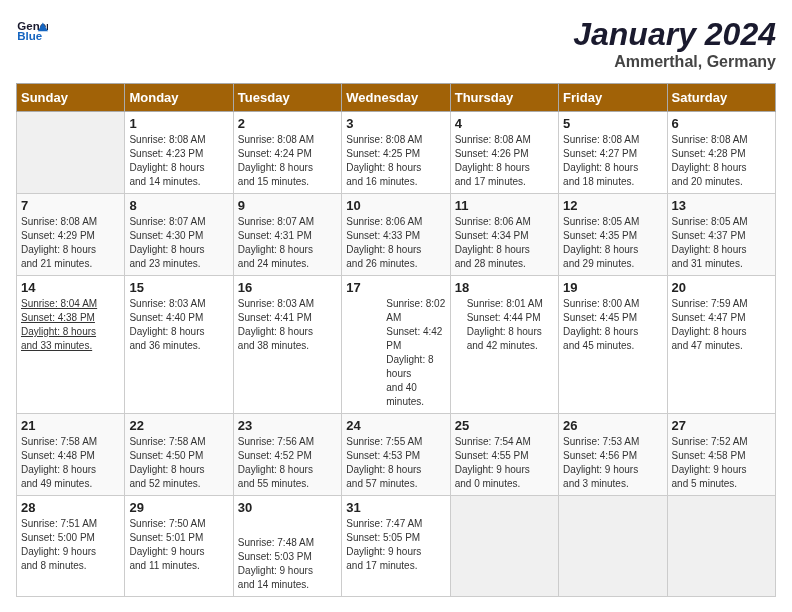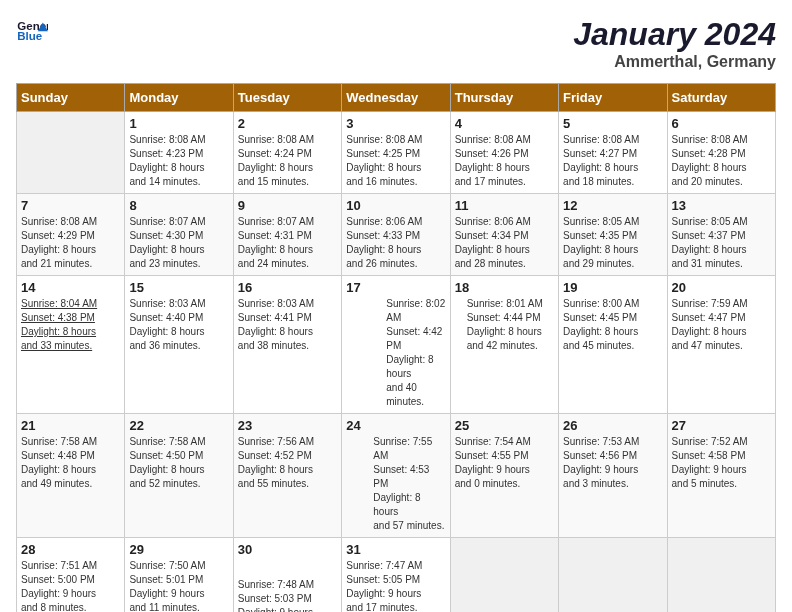--- a/index.html
+++ b/index.html
@@ -273,21 +273,21 @@
         </td>
         <td>
           <span class="day-number">23</span>
           <div class="day-info" style="white-space: pre-line;">Sunrise: 7:56 AM
 Sunset: 4:52 PM
 Daylight: 8 hours
 and 55 minutes.</div>
         </td>
         <td>
           <span class="day-number">24</span>
-          <div class="day-info" style="white-space: pre-line; margin-left: 27px;">Sunrise: 7:55 AM
+          <div class="day-info" style="white-space: pre-line;">Sunrise: 7:55 AM
 Sunset: 4:53 PM
 Daylight: 8 hours
 and 57 minutes.</div>
         </td>
         <td>
           <span class="day-number">25</span>
           <div class="day-info" style="white-space: pre-line;">Sunrise: 7:54 AM
 Sunset: 4:55 PM
 Daylight: 9 hours
 and 0 minutes.</div>

